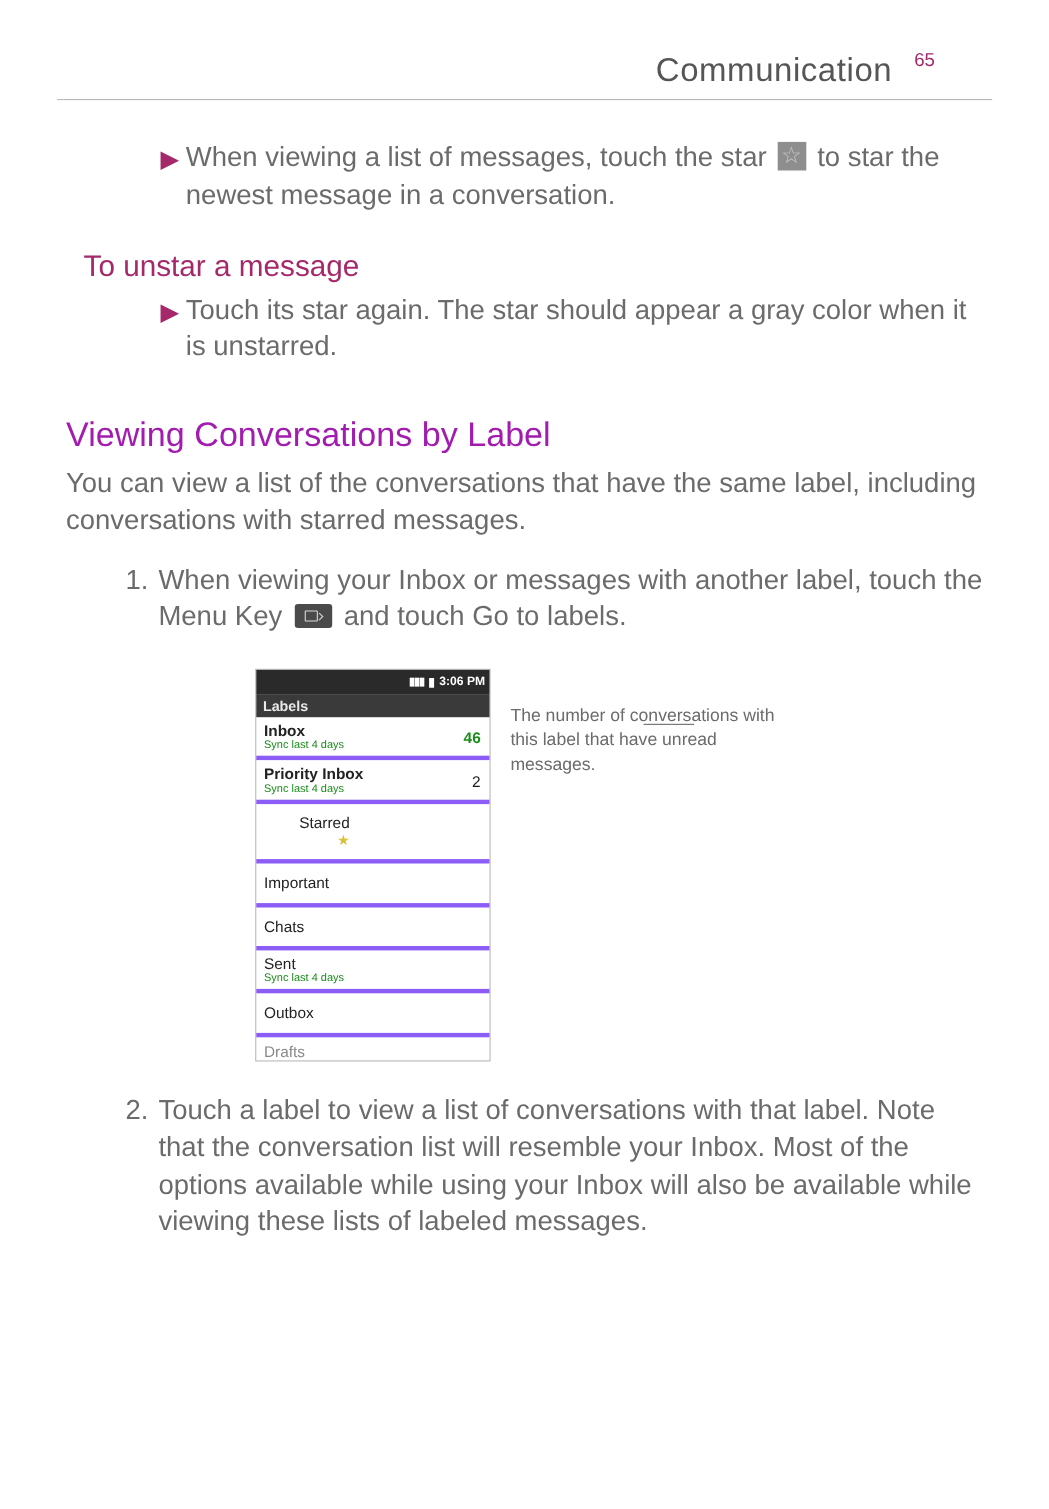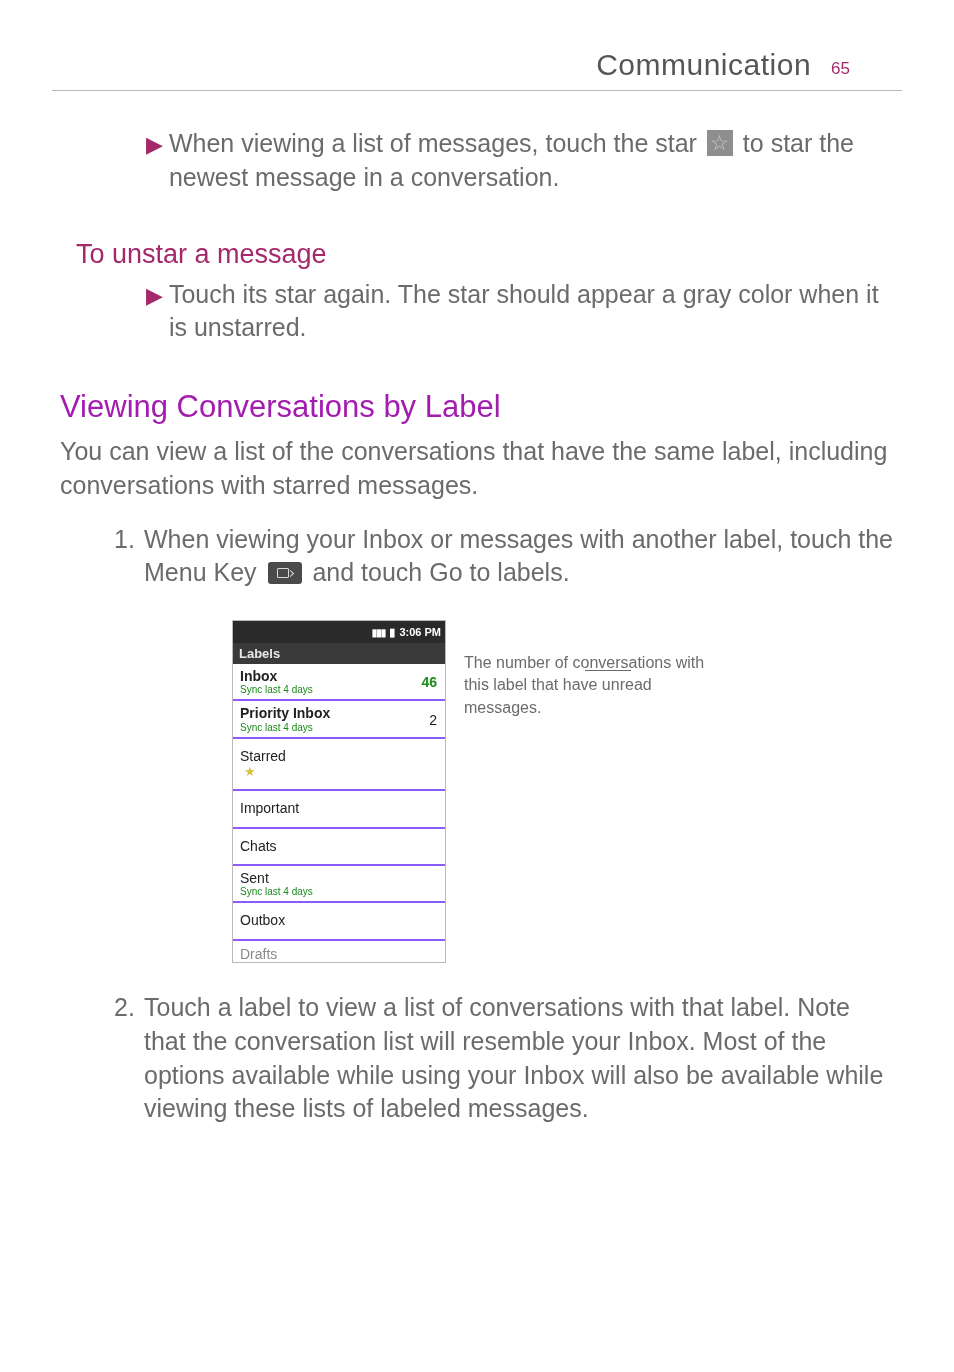--- a/index.html
+++ b/index.html
@@ -7,21 +7,21 @@
       width: 954px;
       height: 1372px;
       background: #fff;
       font-family: Arial, Helvetica, sans-serif;
       color: #6b6b6b;
       position: relative;
     }
     .header {
       display: flex;
       justify-content: flex-end;
-      align-items: flex-end;
+      align-items: flex-start;
       padding: 48px 52px 8px 52px;
       border-bottom: 1px solid #b8b8b8;
       margin: 0 52px;
     }
     .header-title {
       font-size: 30px;
       color: #565656;
       font-weight: 500;
       letter-spacing: 0.5px;
     }
@@ -62,21 +62,21 @@
     .inline-star::after {
       content: "☆";
       color: #c9c9c9;
       font-size: 21px;
       position: absolute;
       left: 3px; top: -1px;
     }
     .h-pink {
       color: #a4286a;
       font-size: 27px;
-      margin-top: 44px;
+      margin-top: 32px;
       margin-left: 16px;
       font-weight: 400;
     }
     .h-pink-big {
       color: #a21caf;
       font-size: 31px;
       margin-top: 44px;
       font-weight: 400;
     }
     .para {
@@ -149,21 +149,21 @@
     }
     .sig { font-size: 10px; letter-spacing: -1px;}
     .labels-hdr {
       background: #3a3a3a;
       color: #e9e9e9;
       font-size: 13px;
       font-weight: bold;
       padding: 3px 6px;
     }
     .lrow {
-      border-bottom: 2px solid #8b5cf6;
+      border-bottom: 4px solid #8b5cf6;
       padding: 5px 8px 4px 7px;
       display: flex;
       justify-content: space-between;
       align-items: center;
       font-size: 14px;
       color: #222;
     }
     .lrow .left { display:flex; flex-direction:column; }
     .lrow .name { line-height: 1.1; }
     .lrow .name.bold { font-weight: bold; }
@@ -238,21 +238,21 @@
         <span class="count" style="color:#1a8c1a;font-weight:bold;">46</span>
       </div>
       <div class="lrow">
         <div class="left">
           <span class="name bold">Priority Inbox</span>
           <span class="sync">Sync last 4 days</span>
         </div>
         <span class="count">2</span>
       </div>
       <div class="lrow" style="padding-top:10px;padding-bottom:10px;">
-        <div class="left" style="flex-direction:column;align-items:flex-start;">
+        <div class="left" style="flex-direction:column;align-items:flex-end;margin-left:32px;">
           <span class="name">Starred</span>
           <span class="ystar">★</span>
         </div>
       </div>
       <div class="lrow" style="padding-top:10px;padding-bottom:10px;">
         <span class="name">Important</span>
       </div>
       <div class="lrow" style="padding-top:10px;padding-bottom:10px;text-align:center;">
         <span class="name">Chats</span>
       </div>

